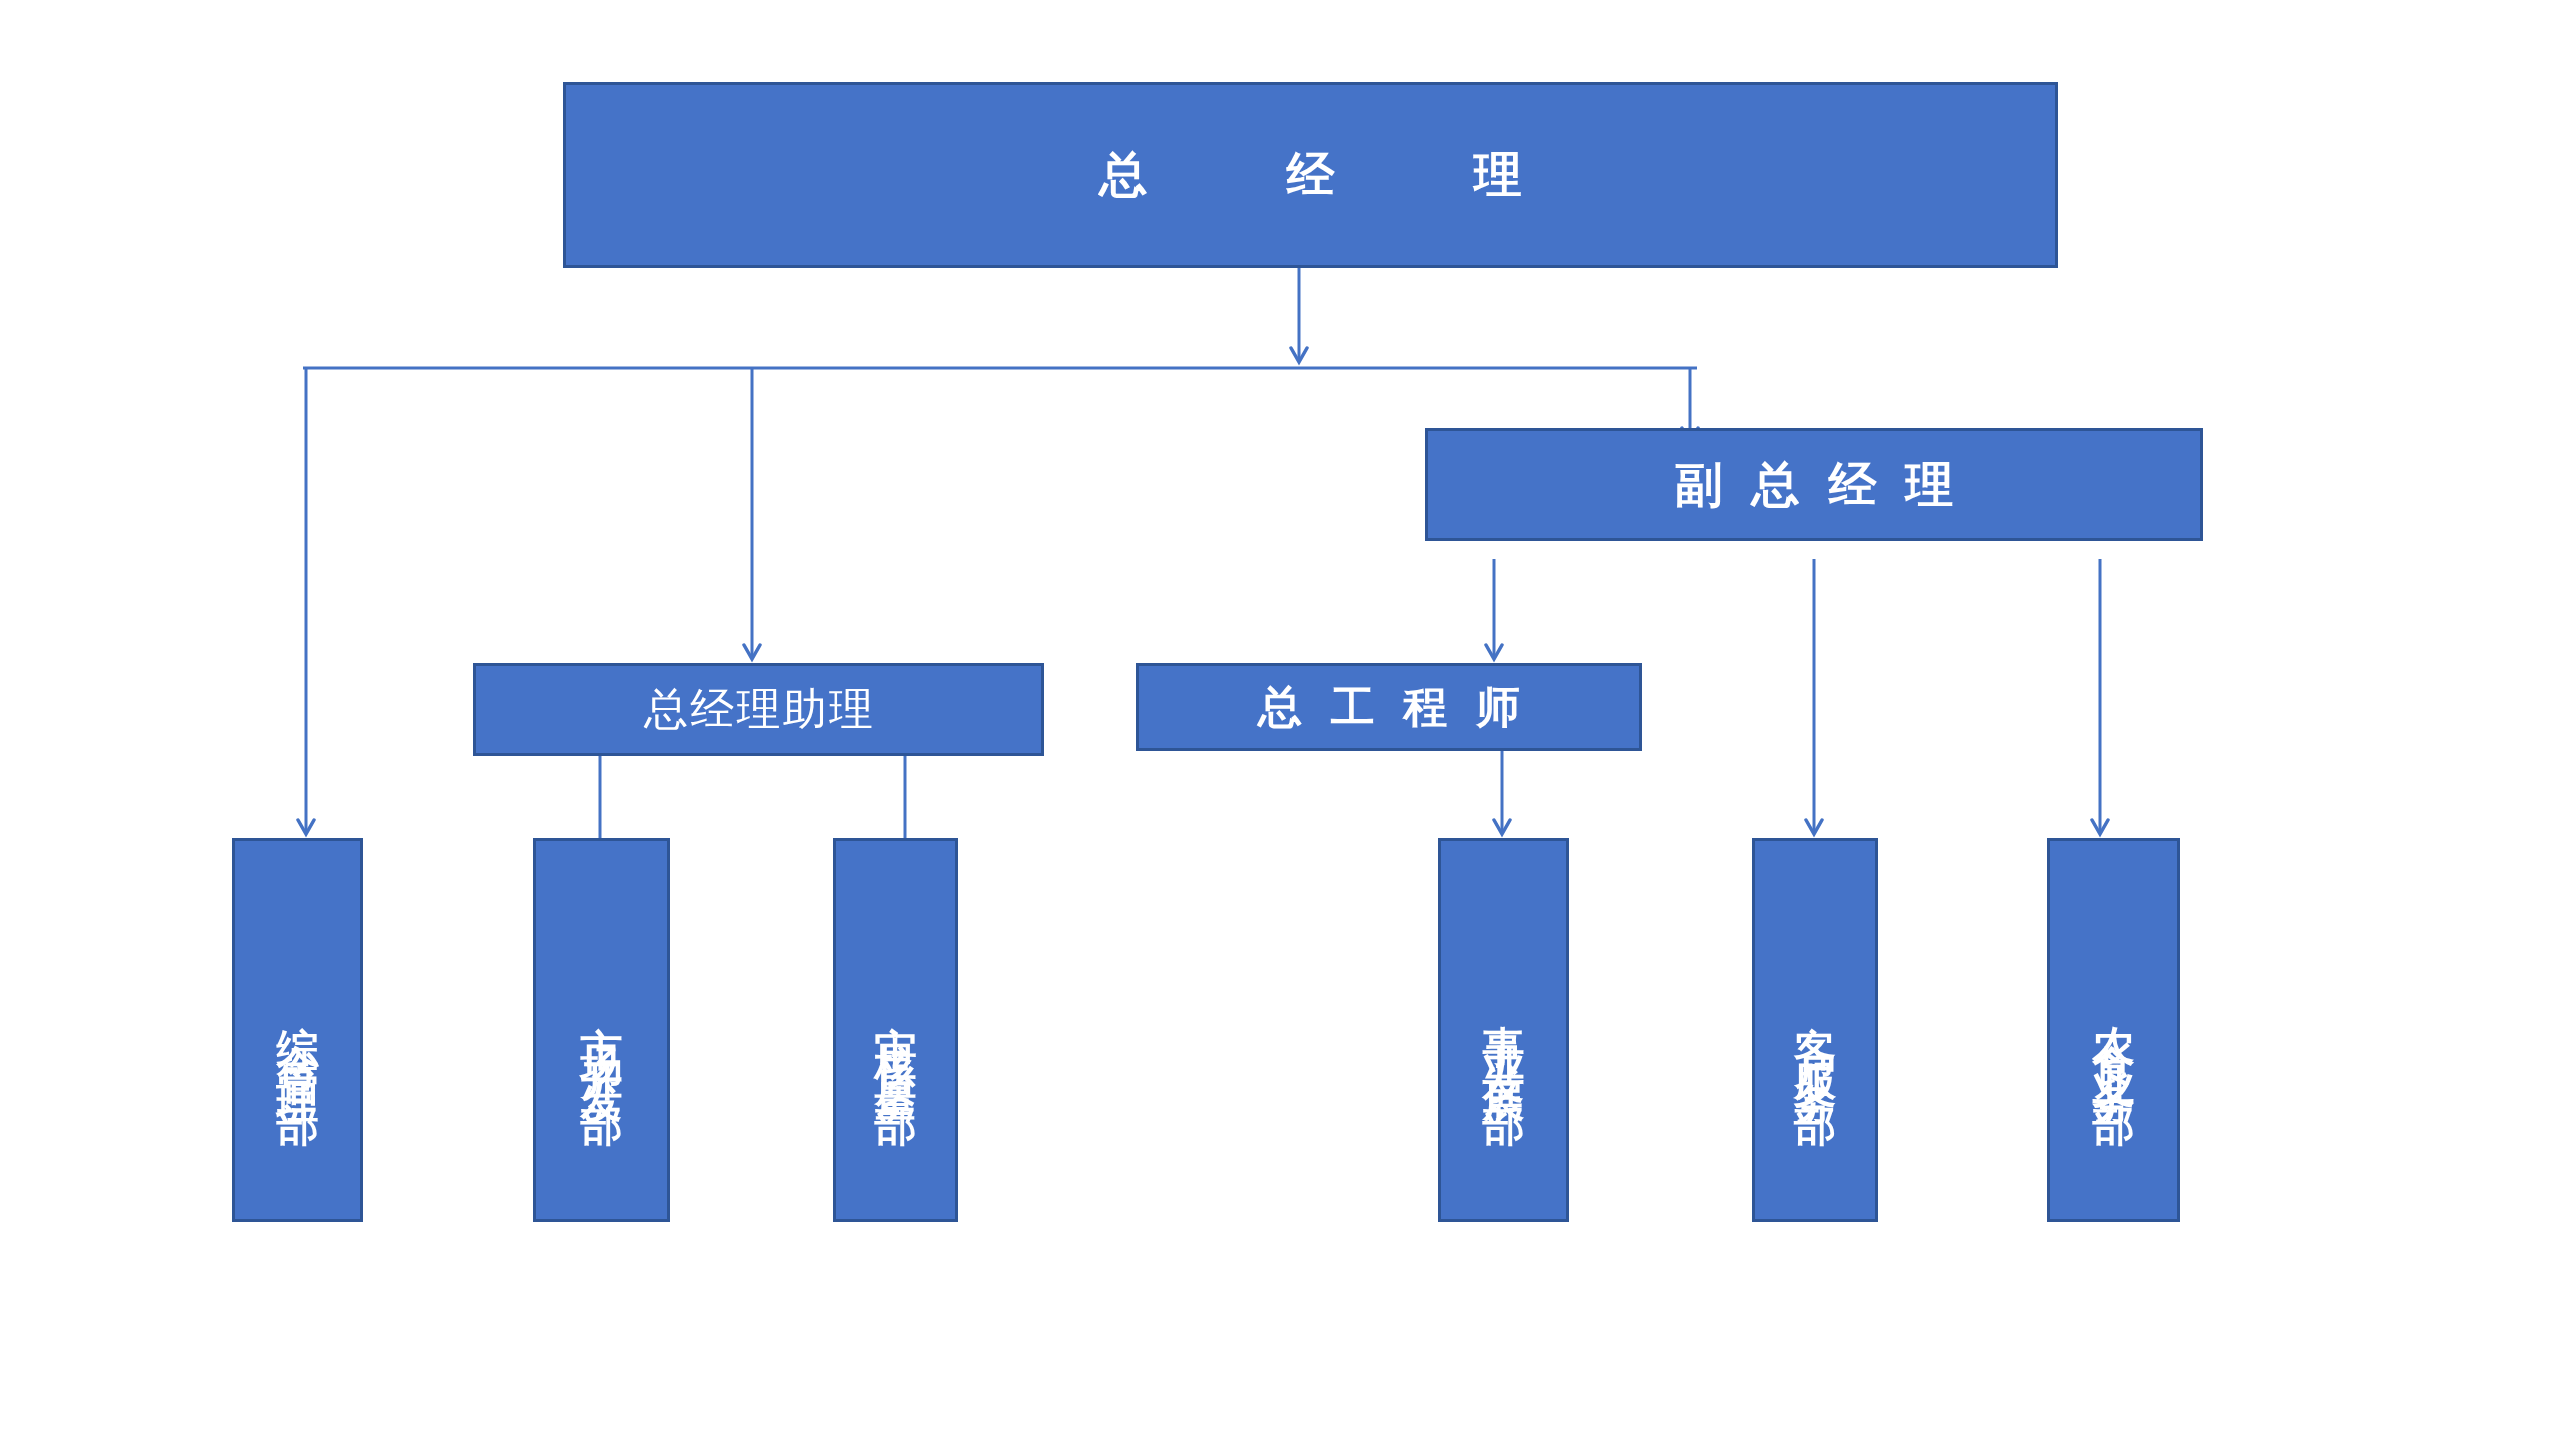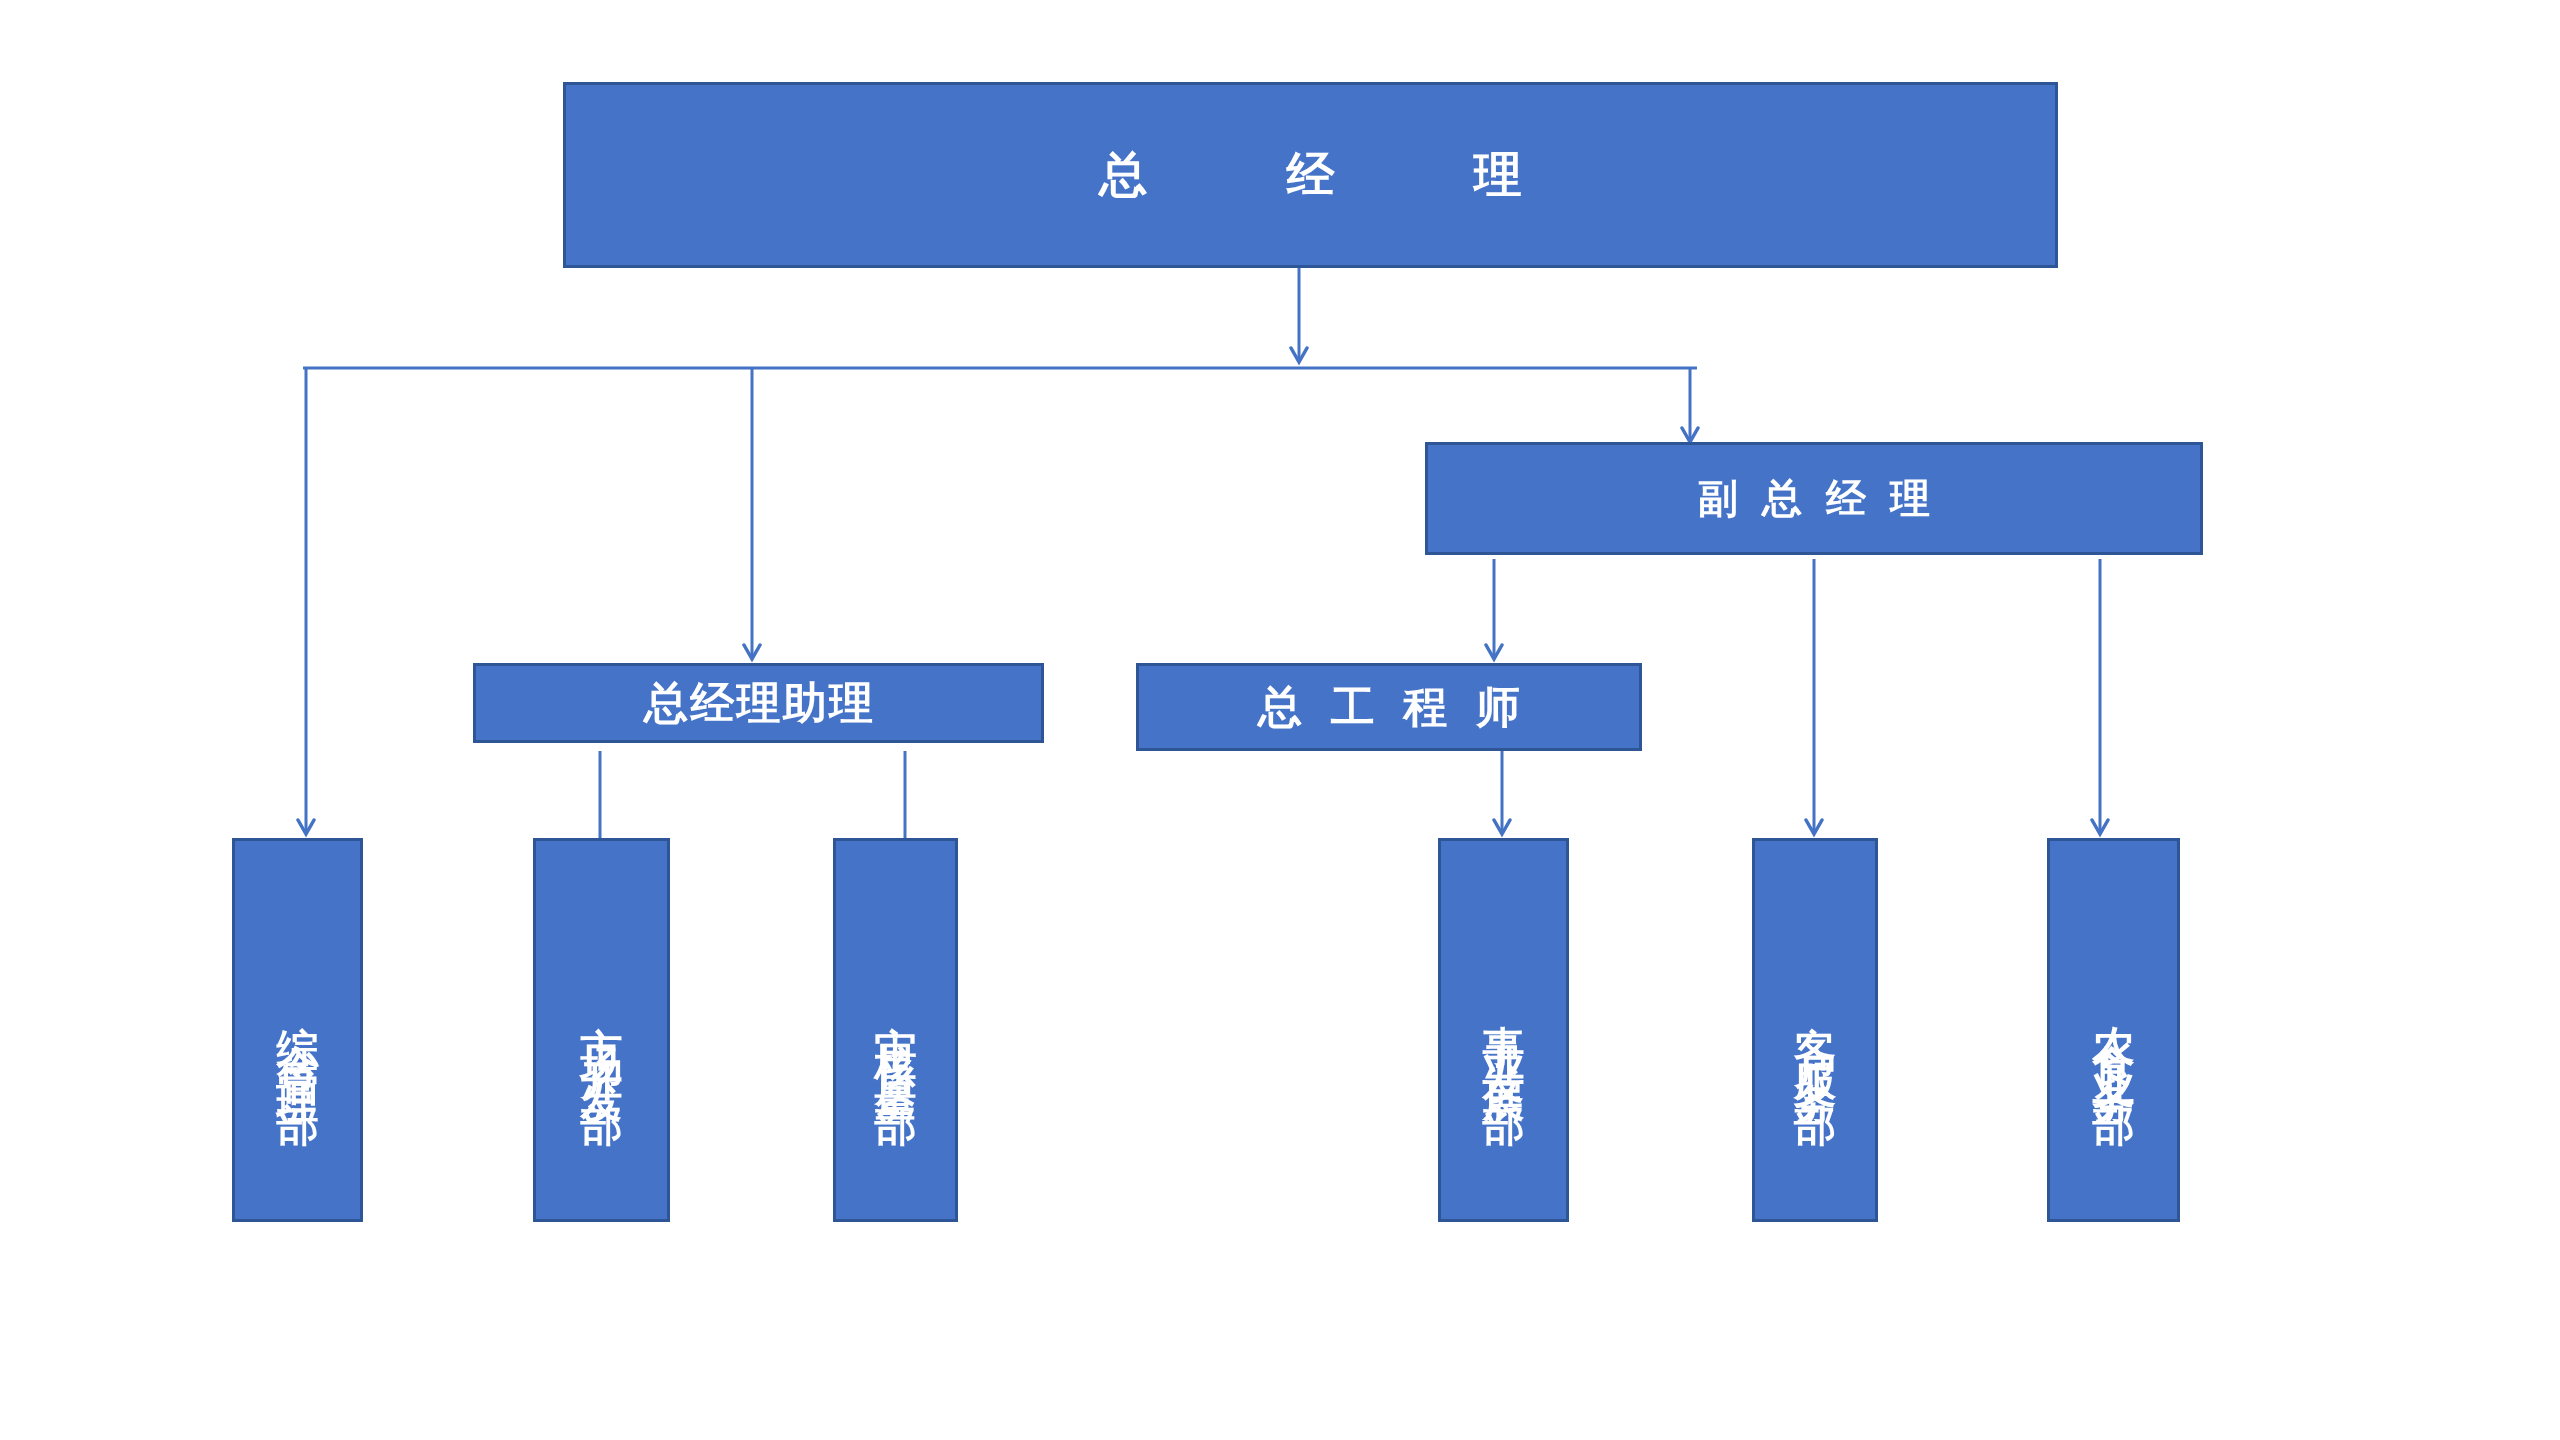--- a/index.html
+++ b/index.html
@@ -31,26 +31,26 @@
     display: flex;
     align-items: center;
     justify-content: center;
     text-align: center;
   }
   
   .n-gm   { left: 563px;  top: 82px;  width: 1495px; height: 186px;
             font-size: 48px; font-weight: bold;
             letter-spacing: 2.9em; padding-left: 2.9em; }
   
-  .n-dgm  { left: 1425px; top: 442px; width: 778px;  height: 113px;
-            font-size: 40px; font-weight: bold;
+  .n-dgm  { left: 1425px; top: 428px; width: 778px;  height: 113px;
+            font-size: 48px; font-weight: bold;
             letter-spacing: 0.6em; padding-left: 0.6em; }
   
-  .n-asst { left: 473px;  top: 663px; width: 571px;  height: 80px;
-            font-size: 44px; font-weight: bold;
+  .n-asst { left: 473px;  top: 663px; width: 571px;  height: 93px;
+            font-size: 44px; font-weight: normal;
             letter-spacing: 0.05em; padding-left: 0.05em; }
   .n-chief{ left: 1136px; top: 663px; width: 506px;  height: 88px;
             font-size: 44px; font-weight: bold;
             letter-spacing: 0.65em; padding-left: 0.65em; }
   
   .dept   { top: 838px; height: 384px;
             font-size: 42px; font-weight: bold;
             writing-mode: vertical-rl; text-orientation: upright;
             letter-spacing: 0.45em; padding-top: 0.45em; }
   .n-d1 { left: 232px;  width: 131px; }

